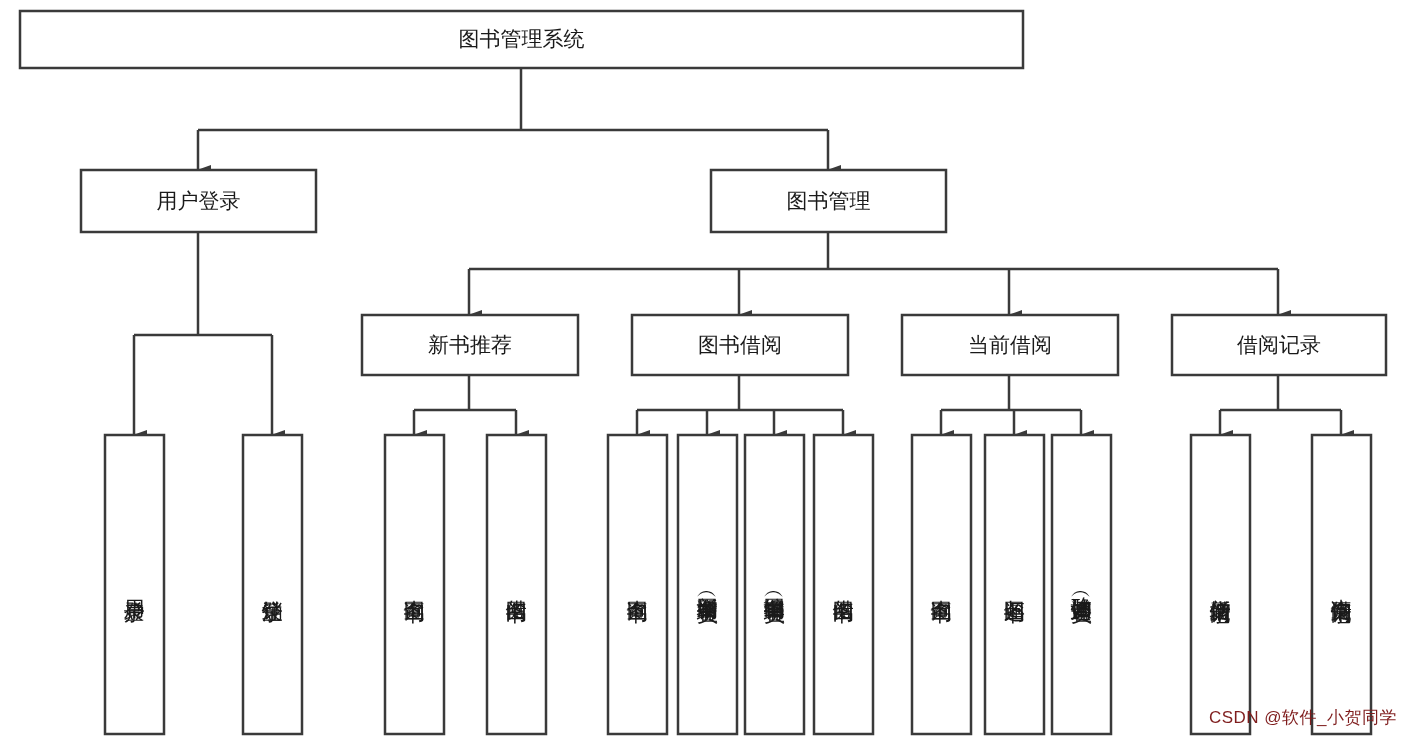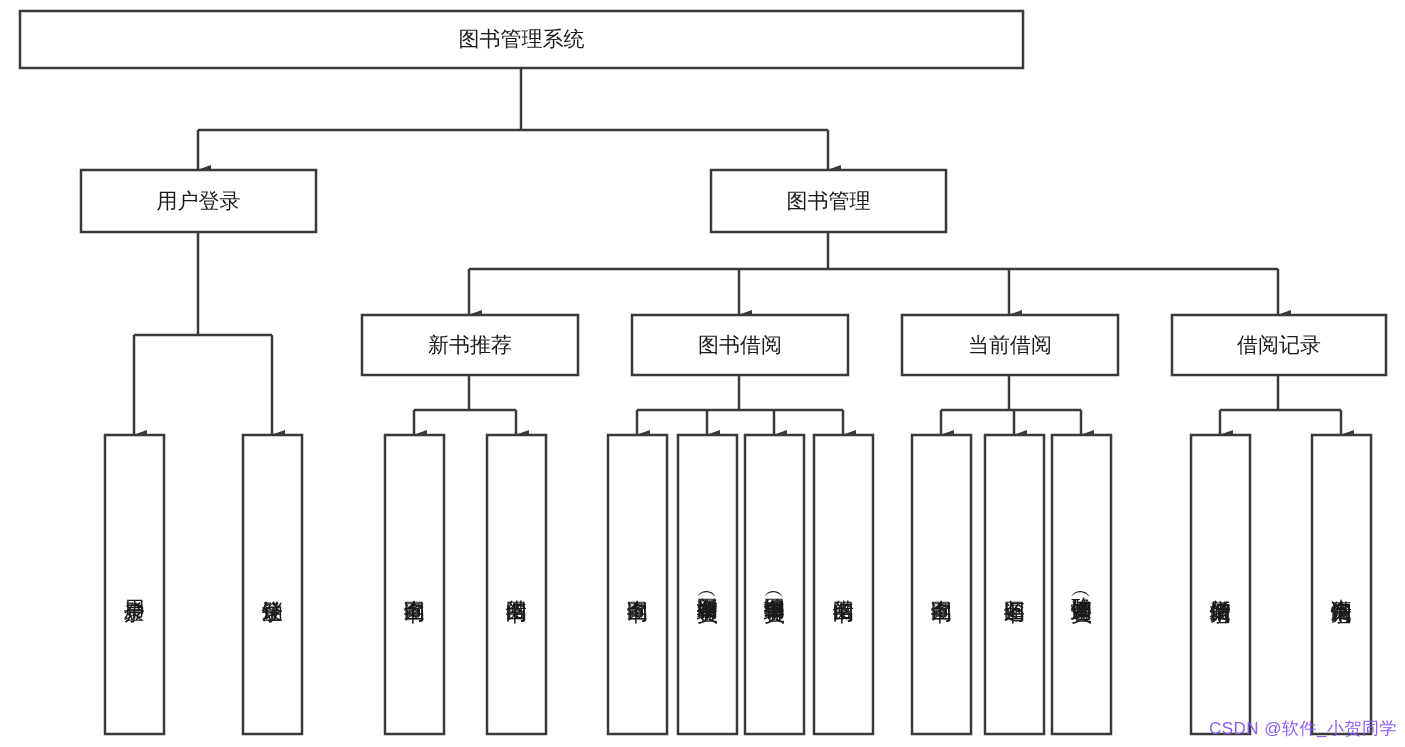--- a/index.html
+++ b/index.html
@@ -61,24 +61,24 @@
     font-family: "Liberation Sans", "DejaVu Sans", sans-serif;
     font-size: 21px;
     line-height: 1.12;
     color: #1a1a1a;
     letter-spacing: 1px;
     white-space: nowrap;
   }
   .watermark {
     position: absolute;
     right: 8px;
-    bottom: 7px;
+    bottom: 18px;
     font-family: "Liberation Sans", "DejaVu Sans", sans-serif;
     font-size: 17px;
-    color: #8b5cf6;
+    color: #7f1d1d;
     letter-spacing: 0.5px;
     user-select: none;
     white-space: nowrap;
   }
 </style>
 </head>
 <body>
 
 <div id="diagram-root">
 

